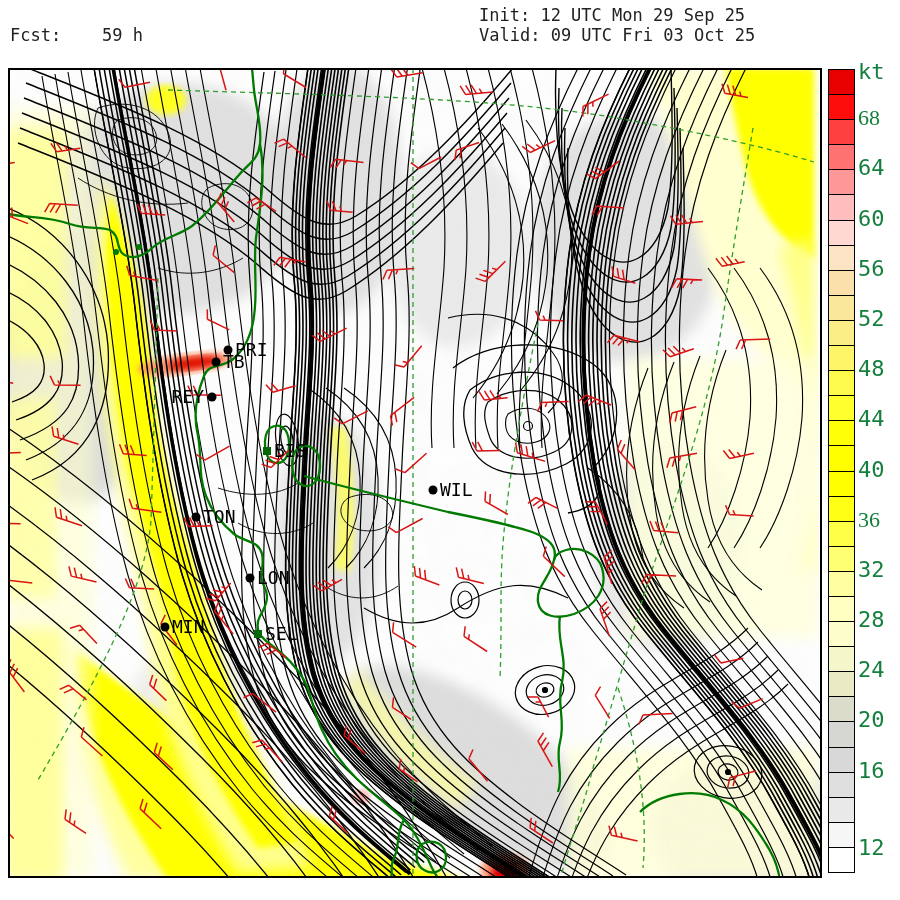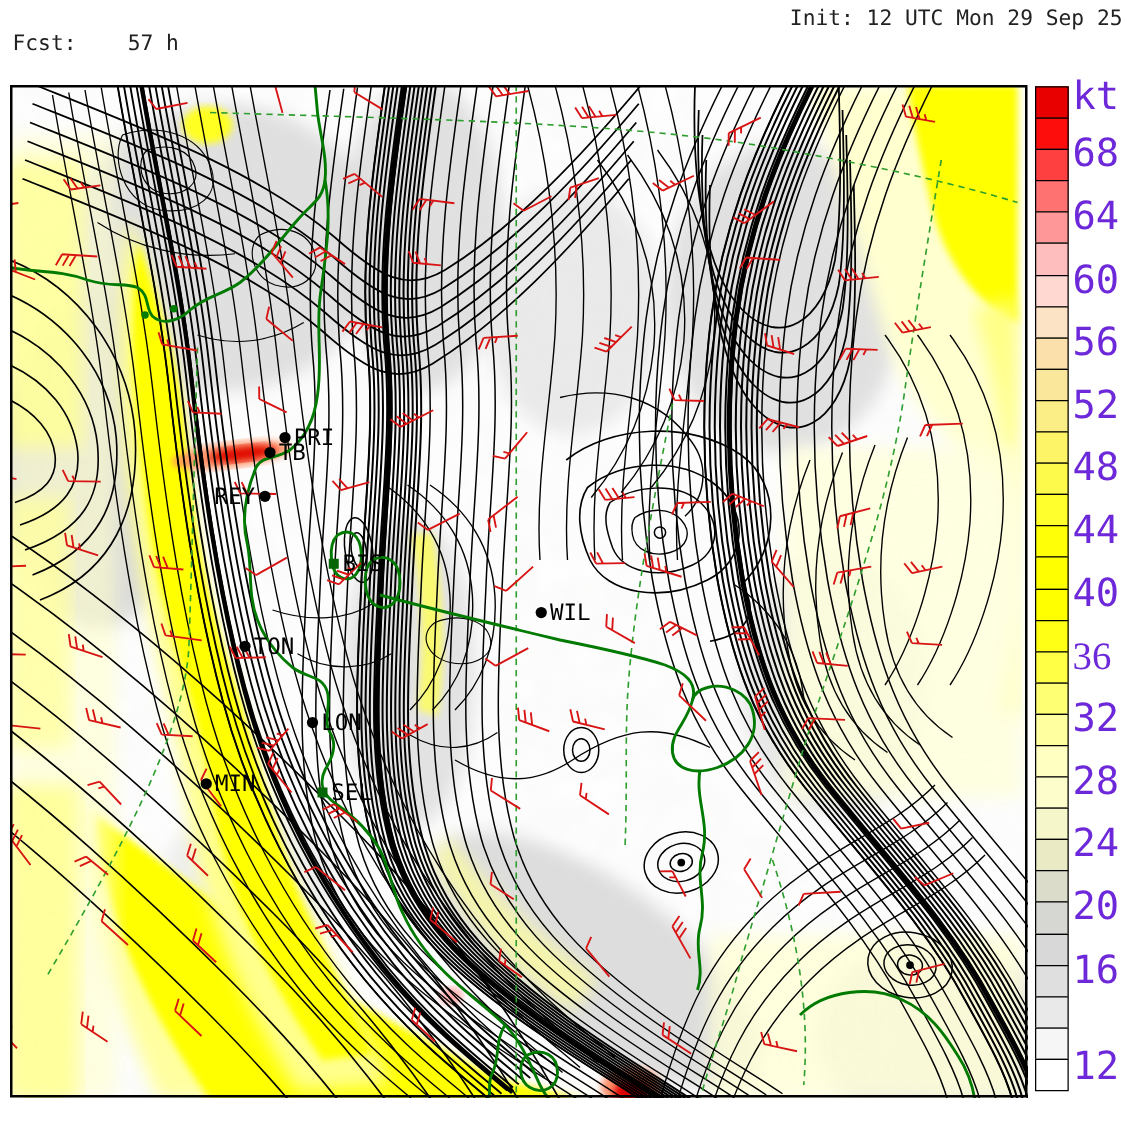--- a/index.html
+++ b/index.html
@@ -1,32 +1,33 @@
 <!DOCTYPE html>
 <html><head>
 <meta charset="utf-8">
 <style>
   html,body{margin:0;padding:0;background:#ffffff;}
   #page{position:relative;width:900px;height:900px;background:#ffffff;overflow:hidden;
         font-family:"DejaVu Sans Mono","Liberation Mono",monospace;color:#111;}
   .hdr{position:absolute;font-size:17px;letter-spacing:0px;white-space:pre;color:#222;}
-  .hdr-r{text-align:right;right:2px;width:400px;}
+  .hdr-r{right:21px;width:400px;}
   #cbar{position:absolute;left:828px;top:70px;width:27px;}
   .cbcell{width:27px;box-sizing:border-box;border:1px solid #000;margin-top:-1px;}
-  .cblab{position:absolute;left:858px;font-size:31px;color:#6d28d9;white-space:pre;}
+  .cblab{position:absolute;left:858px;font-size:22px;color:#15803d;white-space:pre;}
   #mapwrap{position:absolute;left:8px;top:68px;width:814px;height:636px;}
   svg{display:block;}
   .stlab{font-family:"DejaVu Sans Mono","Liberation Mono",monospace;font-size:18px;fill:#000;}
 </style>
 </head>
 <body>
 <div id="page">
 
-<div class="hdr" style="left:10px;top:25px">Fcst:    57 h</div>
+<div class="hdr" style="left:10px;top:25px">Fcst:    59 h</div>
 <div class="hdr hdr-r" style="top:5px">Init: 12 UTC Mon 29 Sep 25</div>
+<div class="hdr hdr-r" style="top:25px">Valid: 09 UTC Fri 03 Oct 25</div>
 
 <div id="cbar">
       <div class="cbcell" style="height: 26.0938px; background: rgb(232, 0, 0);"></div>
       <div class="cbcell" style="height: 26.0938px; background: rgb(254, 13, 13);"></div>
       <div class="cbcell" style="height: 26.0938px; background: rgb(255, 64, 64);"></div>
       <div class="cbcell" style="height: 26.0938px; background: rgb(255, 114, 114);"></div>
       <div class="cbcell" style="height: 26.0938px; background: rgb(254, 152, 152);"></div>
       <div class="cbcell" style="height: 26.0938px; background: rgb(255, 190, 190);"></div>
       <div class="cbcell" style="height: 26.0938px; background: rgb(255, 216, 210);"></div>
       <div class="cbcell" style="height: 26.0938px; background: rgb(253, 227, 198);"></div>
@@ -50,21 +51,21 @@
       <div class="cbcell" style="height: 26.0938px; background: rgb(220, 220, 202);"></div>
       <div class="cbcell" style="height: 26.0938px; background: rgb(214, 214, 210);"></div>
       <div class="cbcell" style="height: 26.0938px; background: rgb(216, 216, 216);"></div>
       <div class="cbcell" style="height: 26.0938px; background: rgb(223, 223, 223);"></div>
       <div class="cbcell" style="height: 26.0938px; background: rgb(233, 233, 233);"></div>
       <div class="cbcell" style="height: 26.0938px; background: rgb(246, 246, 246);"></div>
       <div class="cbcell" style="height: 26.0938px; background: rgb(255, 255, 255);"></div>
     </div>
 <div id="cbarlabels">
       <div class="cblab" style="top: 59px;">kt</div>
-      <div class="cblab" style="top: 105.188px;">68</div>
+      <div class="cblab" style="top: 105.188px; font-family: Liberation Serif, serif;">68</div>
       <div class="cblab" style="top: 155.375px;">64</div>
       <div class="cblab" style="top: 205.562px;">60</div>
       <div class="cblab" style="top: 255.75px;">56</div>
       <div class="cblab" style="top: 305.938px;">52</div>
       <div class="cblab" style="top: 356.125px;">48</div>
       <div class="cblab" style="top: 406.312px;">44</div>
       <div class="cblab" style="top: 456.5px;">40</div>
       <div class="cblab" style="top: 506.688px; font-family: Liberation Serif, serif;">36</div>
       <div class="cblab" style="top: 556.875px;">32</div>
       <div class="cblab" style="top: 607.062px;">28</div>

